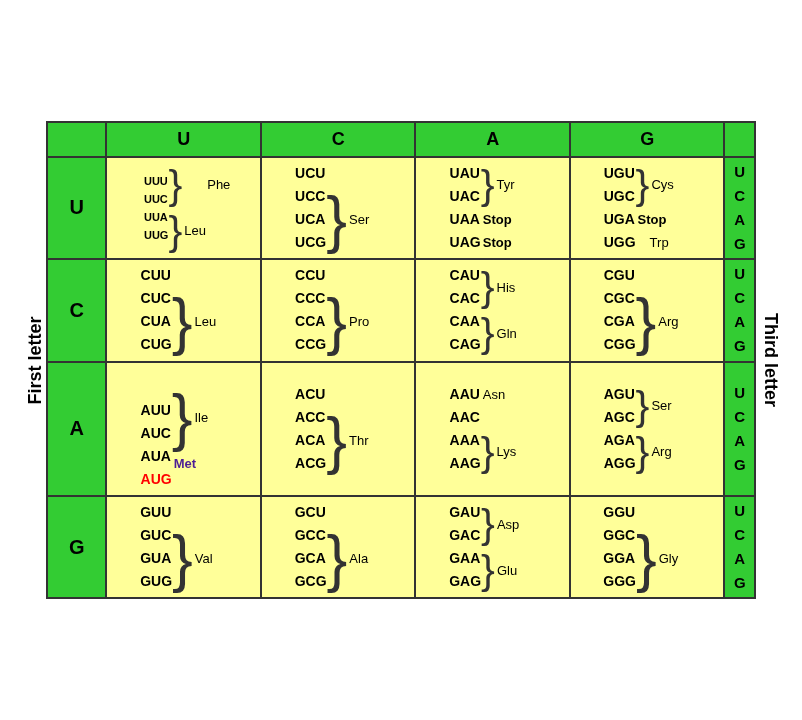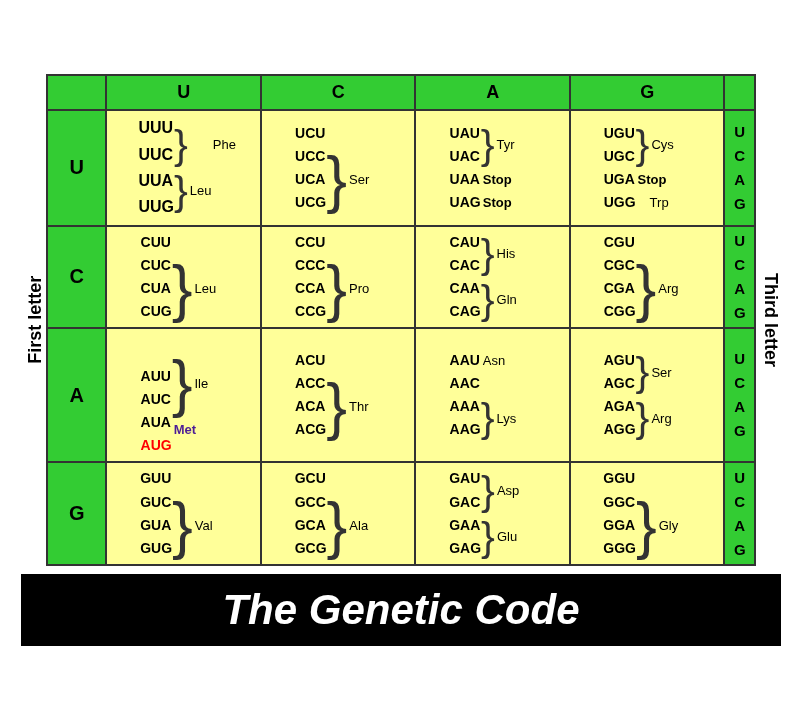--- a/index.html
+++ b/index.html
@@ -111,21 +111,21 @@
           <th class="header-green">A</th>
           <th class="header-green">G</th>
           <th class="header-green"></th>
         </tr>
       </thead>
       <tbody id="table-body">
       <tr>
             <td class="row-header-green">U</td>
             <td class="codon-cell">
               <div style="display:flex;align-items:center;justify-content:center;">
-                <div style="text-align:left;font-weight:bold;font-size:16px;line-height:1.65;">
+                <div style="text-align:left;font-weight:bold;font-size:11px;line-height:1.65;">
                   <div>UUU</div>
                   <div>UUC</div>
                   <div>UUA</div>
                   <div>UUG</div>
                 </div>
                 <div style="position:relative;width:55px;height:92px;font-size:13px;">
                   <div style="position:absolute;top:0px;left:0;height:46px;display:flex;align-items:center;">
                     <span style="font-size:41.4px;line-height:46px;color:#333;margin-right:2px;">}</span>
                     <span style="font-weight:normal;white-space:nowrap;padding-left:23px;">Phe</span>
                   </div>
@@ -407,14 +407,13 @@
               </div>
             </td>
             <td class="third-letter-col">U<br>C<br>A<br>G</td>
           </tr>
         </tbody>
     </table>
 
     <div class="third-letter-label">Third letter</div>
   </div>
 
-  <div class="title-bar">The Genetic Code</div>
 </div>
 
 </body></html>

